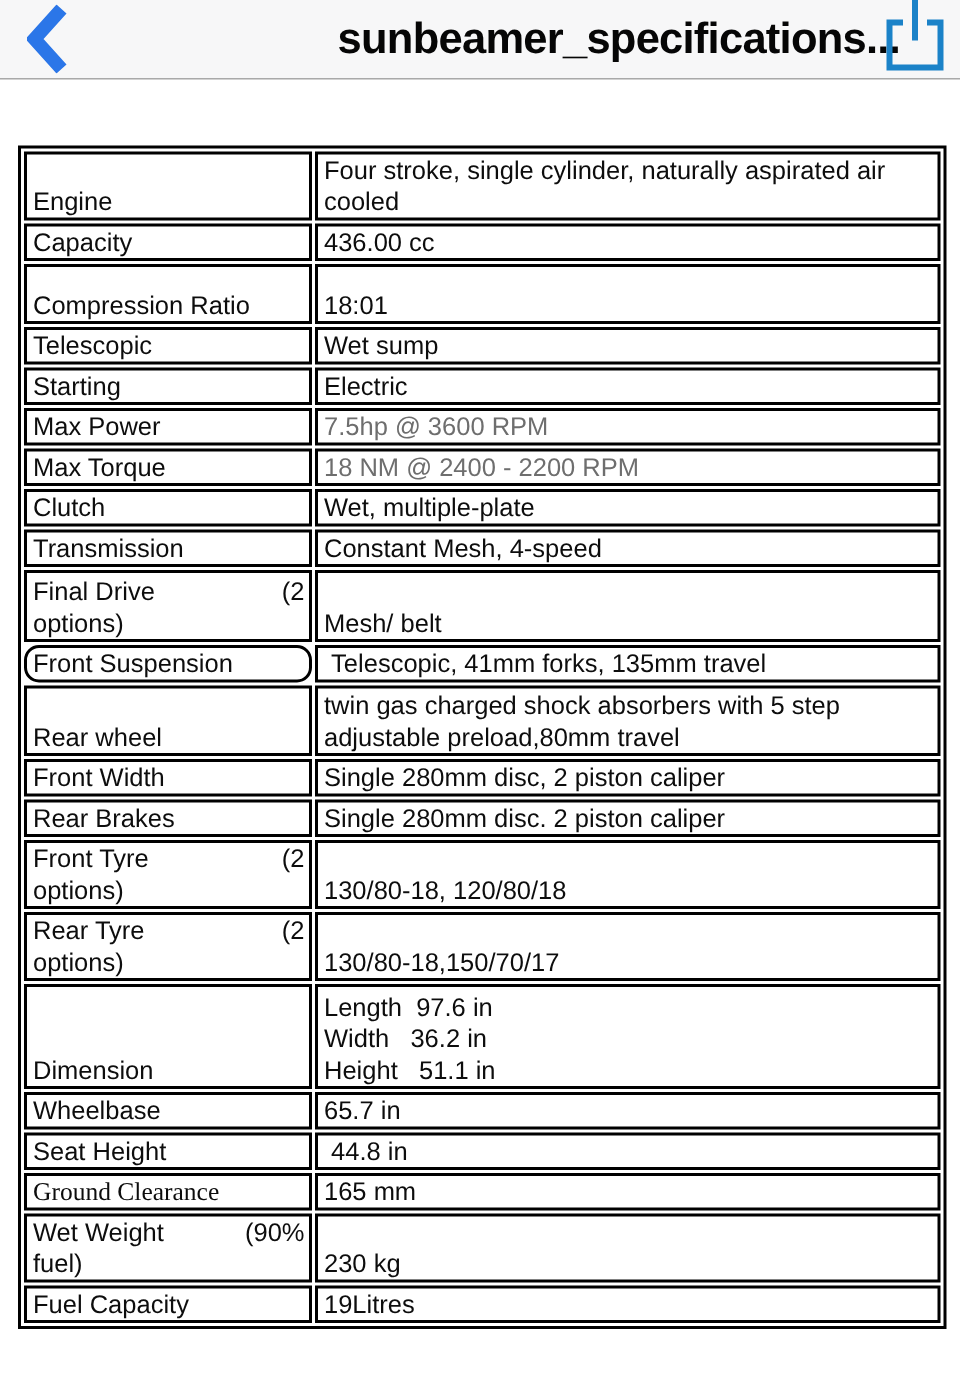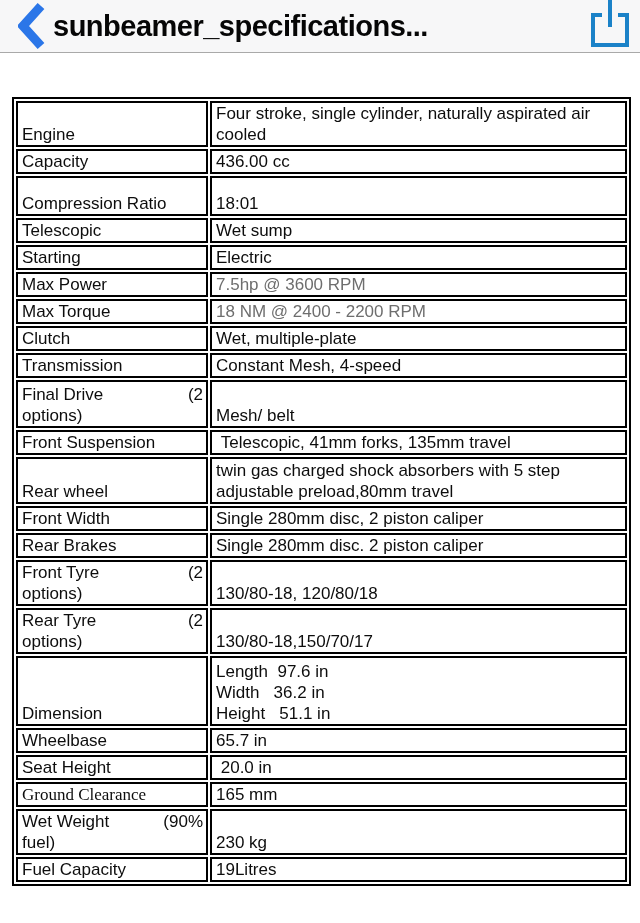--- a/index.html
+++ b/index.html
@@ -22,28 +22,28 @@
     align-items: center;
   }
   .back-btn {
     position: absolute; left: 10px; top: 2px;
     width: 44px; height: 48px;
     background: none; border: none; padding: 0; margin: 0;
     cursor: pointer; display: flex; align-items: center; justify-content: center;
   }
   .nav-title {
     flex: 1;
-    text-align: left;
+    text-align: right;
     font-size: 29px;
     font-weight: bold;
     color: #060606;
     letter-spacing: -0.5px;
     white-space: nowrap;
     overflow: hidden;
-    padding: 0 53px;
+    padding: 0 40px;
   }
   .share-btn {
     position: absolute; right: 6px; top: -11px;
     width: 48px; height: 60px;
     background: none; border: none; padding: 0; margin: 0;
     cursor: pointer;
   }
 
   
   .doc-view { padding: 44px 0 4px 12px; background: #fff; }
@@ -138,21 +138,21 @@
             <td class="lbl" style="height: 48px;">
               <div class="split-line">
                 <span>Final Drive</span>
                 <span>(2</span>
               </div>
               <div>options)</div>
             </td>
             <td class="val">Mesh/ belt</td>
           </tr>
           <tr>
-            <td class="lbl" style="height: 18px;">Front Suspension</td>
+            <td class="lbl" style="height: 18px; border-radius: 10px;">Front Suspension</td>
             <td class="val"> Telescopic, 41mm forks, 135mm travel</td>
           </tr>
           <tr>
             <td class="lbl" style="height: 47px;">Rear wheel</td>
             <td class="val">twin gas charged shock absorbers with 5 step adjustable preload,80mm travel</td>
           </tr>
           <tr>
             <td class="lbl" style="height: 20px;">Front Width</td>
             <td class="val">Single 280mm disc, 2 piston caliper</td>
           </tr>
@@ -185,21 +185,21 @@
             <td class="val">Length  97.6 in
 Width   36.2 in
 Height   51.1 in</td>
           </tr>
           <tr>
             <td class="lbl" style="height: 20px;">Wheelbase</td>
             <td class="val">65.7 in</td>
           </tr>
           <tr>
             <td class="lbl" style="height: 21px;">Seat Height</td>
-            <td class="val"> 20.0 in</td>
+            <td class="val"> 44.8 in</td>
           </tr>
           <tr>
             <td class="lbl" style="height: 21px; font-family: Liberation Serif, serif;">Ground Clearance</td>
             <td class="val">165 mm</td>
           </tr>
           <tr>
             <td class="lbl" style="height: 45px; margin-left: 24px;">
               <div class="split-line">
                 <span>Wet Weight</span>
                 <span>(90%</span>

